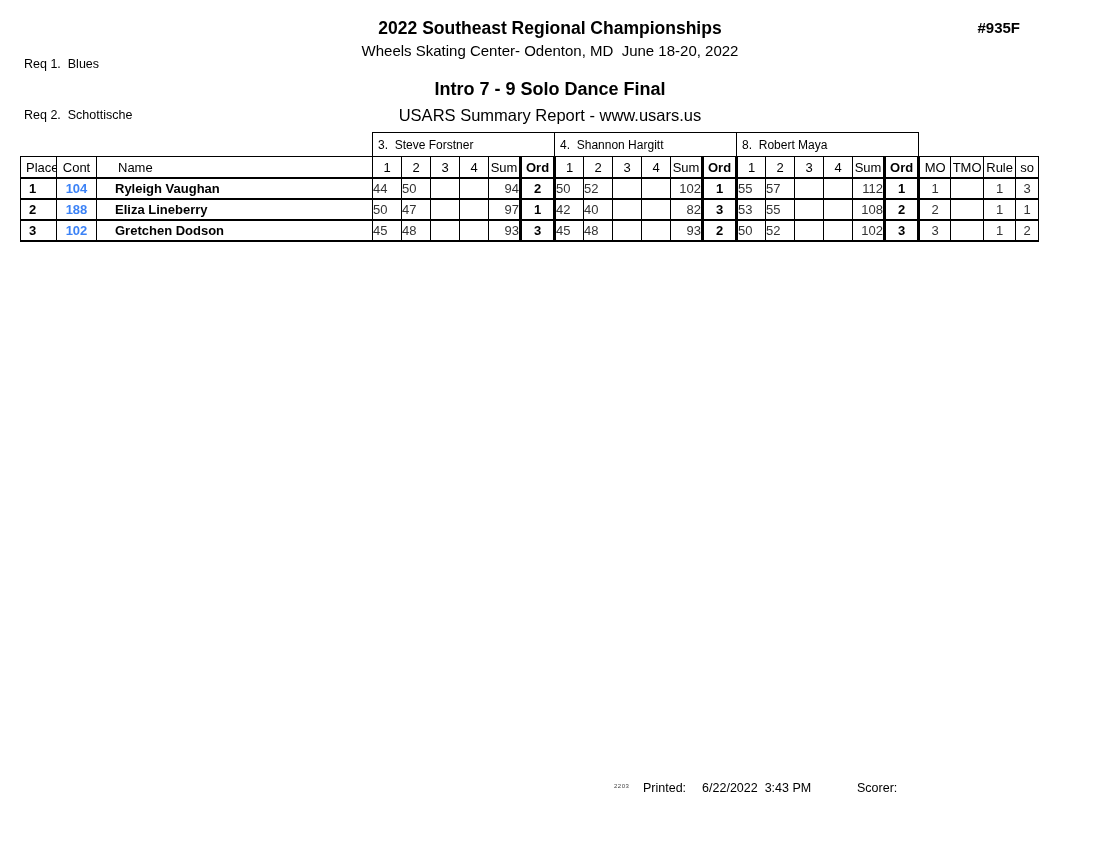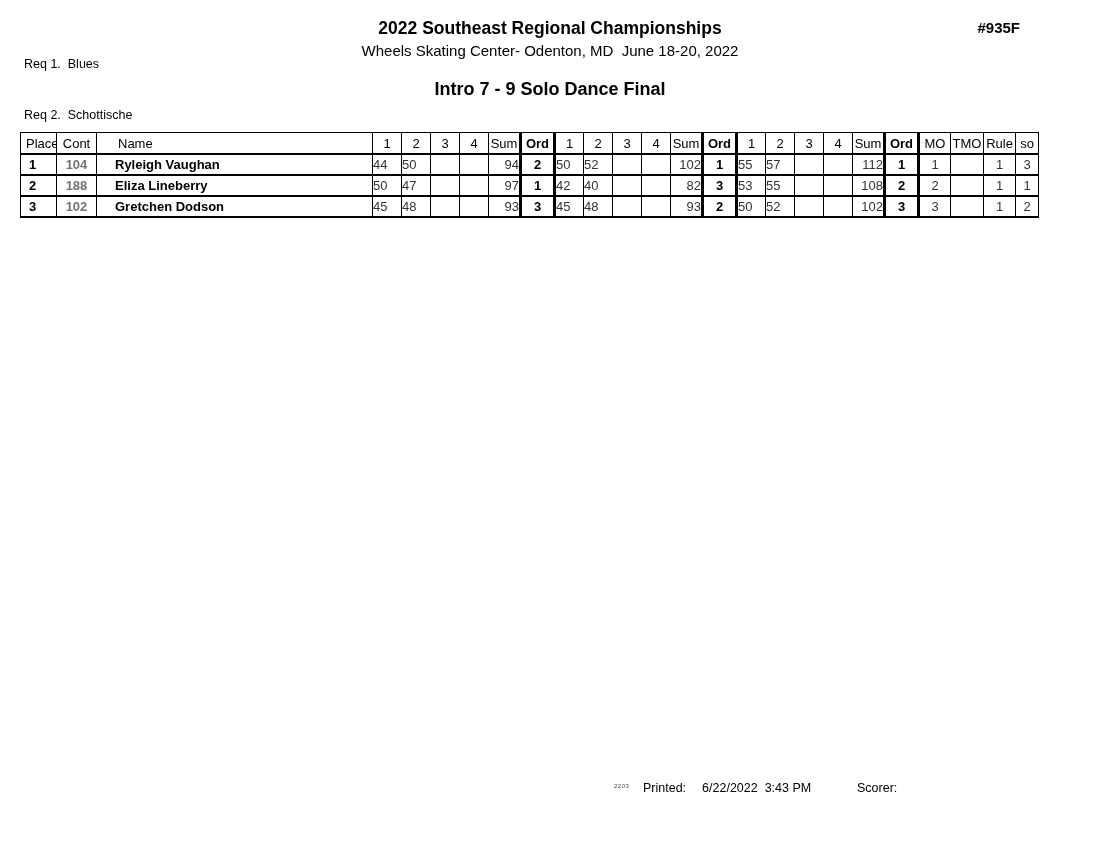--- a/index.html
+++ b/index.html
@@ -30,21 +30,21 @@
   tr.hrow td{border:1px solid #000;height:20px;text-align:center;}
   tr.hrow td.hl{text-align:left;padding-left:5px;}
   tr.hrow td.hname{text-align:left;padding-left:21px;}
 
   tr.drow td{border:1px solid #000;border-top:2px solid #000;height:19px;color:#333;}
   tr.drow:last-child td{border-bottom:2px solid #000;}
 
   td.od{border-left:3px solid #000 !important;border-right:3px solid #000 !important;
         font-weight:bold;text-align:center;color:#000 !important;}
   tr.drow td.pl{font-weight:bold;text-align:left;padding-left:8px;color:#000;}
-  tr.drow td.cn{font-weight:bold;text-align:center;color:#737373;}
+  tr.drow td.cn{font-weight:bold;text-align:center;color:#3b82f6;}
   tr.drow td.nm{font-weight:bold;text-align:left;padding-left:18px;color:#000;}
   td.mk{text-align:left;padding-left:5px;}
   td.sm{text-align:right;padding-right:4px;}
   td.ctr{text-align:center;}
 
   
   .stamp{position:absolute;left:614px;top:783px;font-size:6px;color:#444;letter-spacing:.5px;}
   .printed{position:absolute;left:643px;top:781px;font-size:12.5px;white-space:pre;}
   .printed .lbl{margin-right:16px;}
   .scorer{position:absolute;left:857px;top:781px;font-size:12.5px;}
@@ -56,20 +56,21 @@
 
   <div class="req">
     <div>Req 1.  Blues</div>
     <div>Req 2.  Schottische</div>
   </div>
 
   <div class="center-head">
     <div class="title">2022 Southeast Regional Championships</div>
     <div class="venue">Wheels Skating Center- Odenton, MD  June 18-20, 2022</div>
     <div class="event">Intro 7 - 9 Solo Dance Final</div>
+    <div class="report">USARS Summary Report - www.usars.us</div>
   </div>
 
   <div class="evtnum">#935F</div>
 
   <table class="results">
     <colgroup>
       <col style="width:36px">
         <col style="width:40px">
         <col style="width:276px">
       <col style="width:29px">
@@ -90,20 +91,27 @@
         <col style="width:29px">
         <col style="width:32px">
         <col style="width:34px">
       <col style="width:32px">
         <col style="width:33px">
         <col style="width:32px">
         <col style="width:23px">
     </colgroup>
 
     <tbody>
+        <tr class="jrow">
+      <td class="spacer" colspan="3"></td>
+      <td class="jcell" colspan="6">3.  Steve Forstner</td>
+      <td class="jcell" colspan="6">4.  Shannon Hargitt</td>
+      <td class="jcell" colspan="6">8.  Robert Maya</td>
+      <td class="spacer" colspan="4"></td>
+    </tr>
 
     <tr class="hrow">
       <td class="hl">Place</td>
       <td>Cont</td>
       <td class="hname">Name</td>
       <td>1</td>
       <td>2</td>
       <td>3</td>
       <td>4</td>
       <td>Sum</td>

